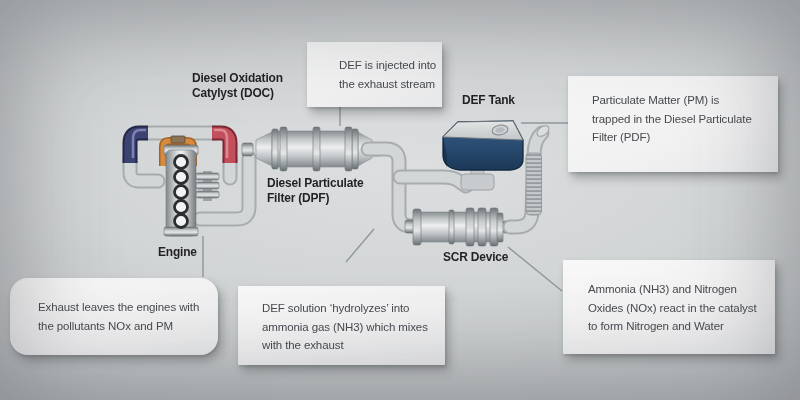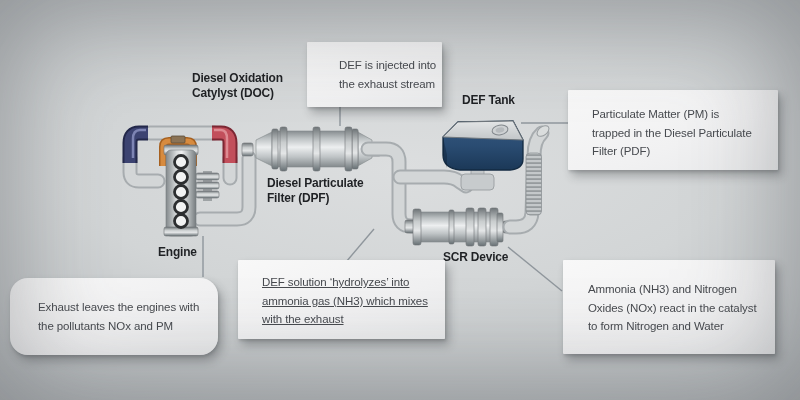--- a/index.html
+++ b/index.html
@@ -179,24 +179,24 @@
   <div class="label" style="left:192px;top:71px;">Diesel Oxidation
 Catylyst (DOC)</div>
   <div class="label" style="left:267px;top:176px;">Diesel Particulate
 Filter (DPF)</div>
   <div class="label" style="left:462px;top:93px;">DEF Tank</div>
   <div class="label" style="left:443px;top:250px;">SCR Device</div>
   <div class="label" style="left:158px;top:245px;">Engine</div>
 
   <div class="callout" style="left:307px;top:42px;width:135px;height:65px;padding:14px 0 0 32px;box-sizing:border-box;">DEF is injected into
 the exhaust stream</div>
-  <div class="callout" style="left:568px;top:90px;width:210px;height:80px;padding:15px 0 0 24px;box-sizing:border-box;">Particulate Matter (PM) is
+  <div class="callout" style="left:568px;top:76px;width:210px;height:96px;padding:15px 0 0 24px;box-sizing:border-box;">Particulate Matter (PM) is
 trapped in the Diesel Particulate
 Filter (PDF)</div>
   <div class="callout" style="left:10px;top:278px;width:208px;height:77px;padding:20px 0 0 28px;box-sizing:border-box;border-radius:18px;">Exhaust leaves the engines with
 the pollutants NOx and PM</div>
-  <div class="callout" style="left:238px;top:260px;width:207px;height:79px;padding:13px 0 0 24px;box-sizing:border-box;text-decoration:underline;">DEF solution ‘hydrolyzes’ into
+  <div class="callout" style="left:238px;top:286px;width:207px;height:79px;padding:13px 0 0 24px;box-sizing:border-box;">DEF solution ‘hydrolyzes’ into
 ammonia gas (NH3) which mixes
 with the exhaust</div>
   <div class="callout" style="left:563px;top:260px;width:212px;height:94px;padding:20px 0 0 25px;box-sizing:border-box;">Ammonia (NH3) and Nitrogen
 Oxides (NOx) react in the catalyst
 to form Nitrogen and Water</div>
 </div>
 
 </body></html>

